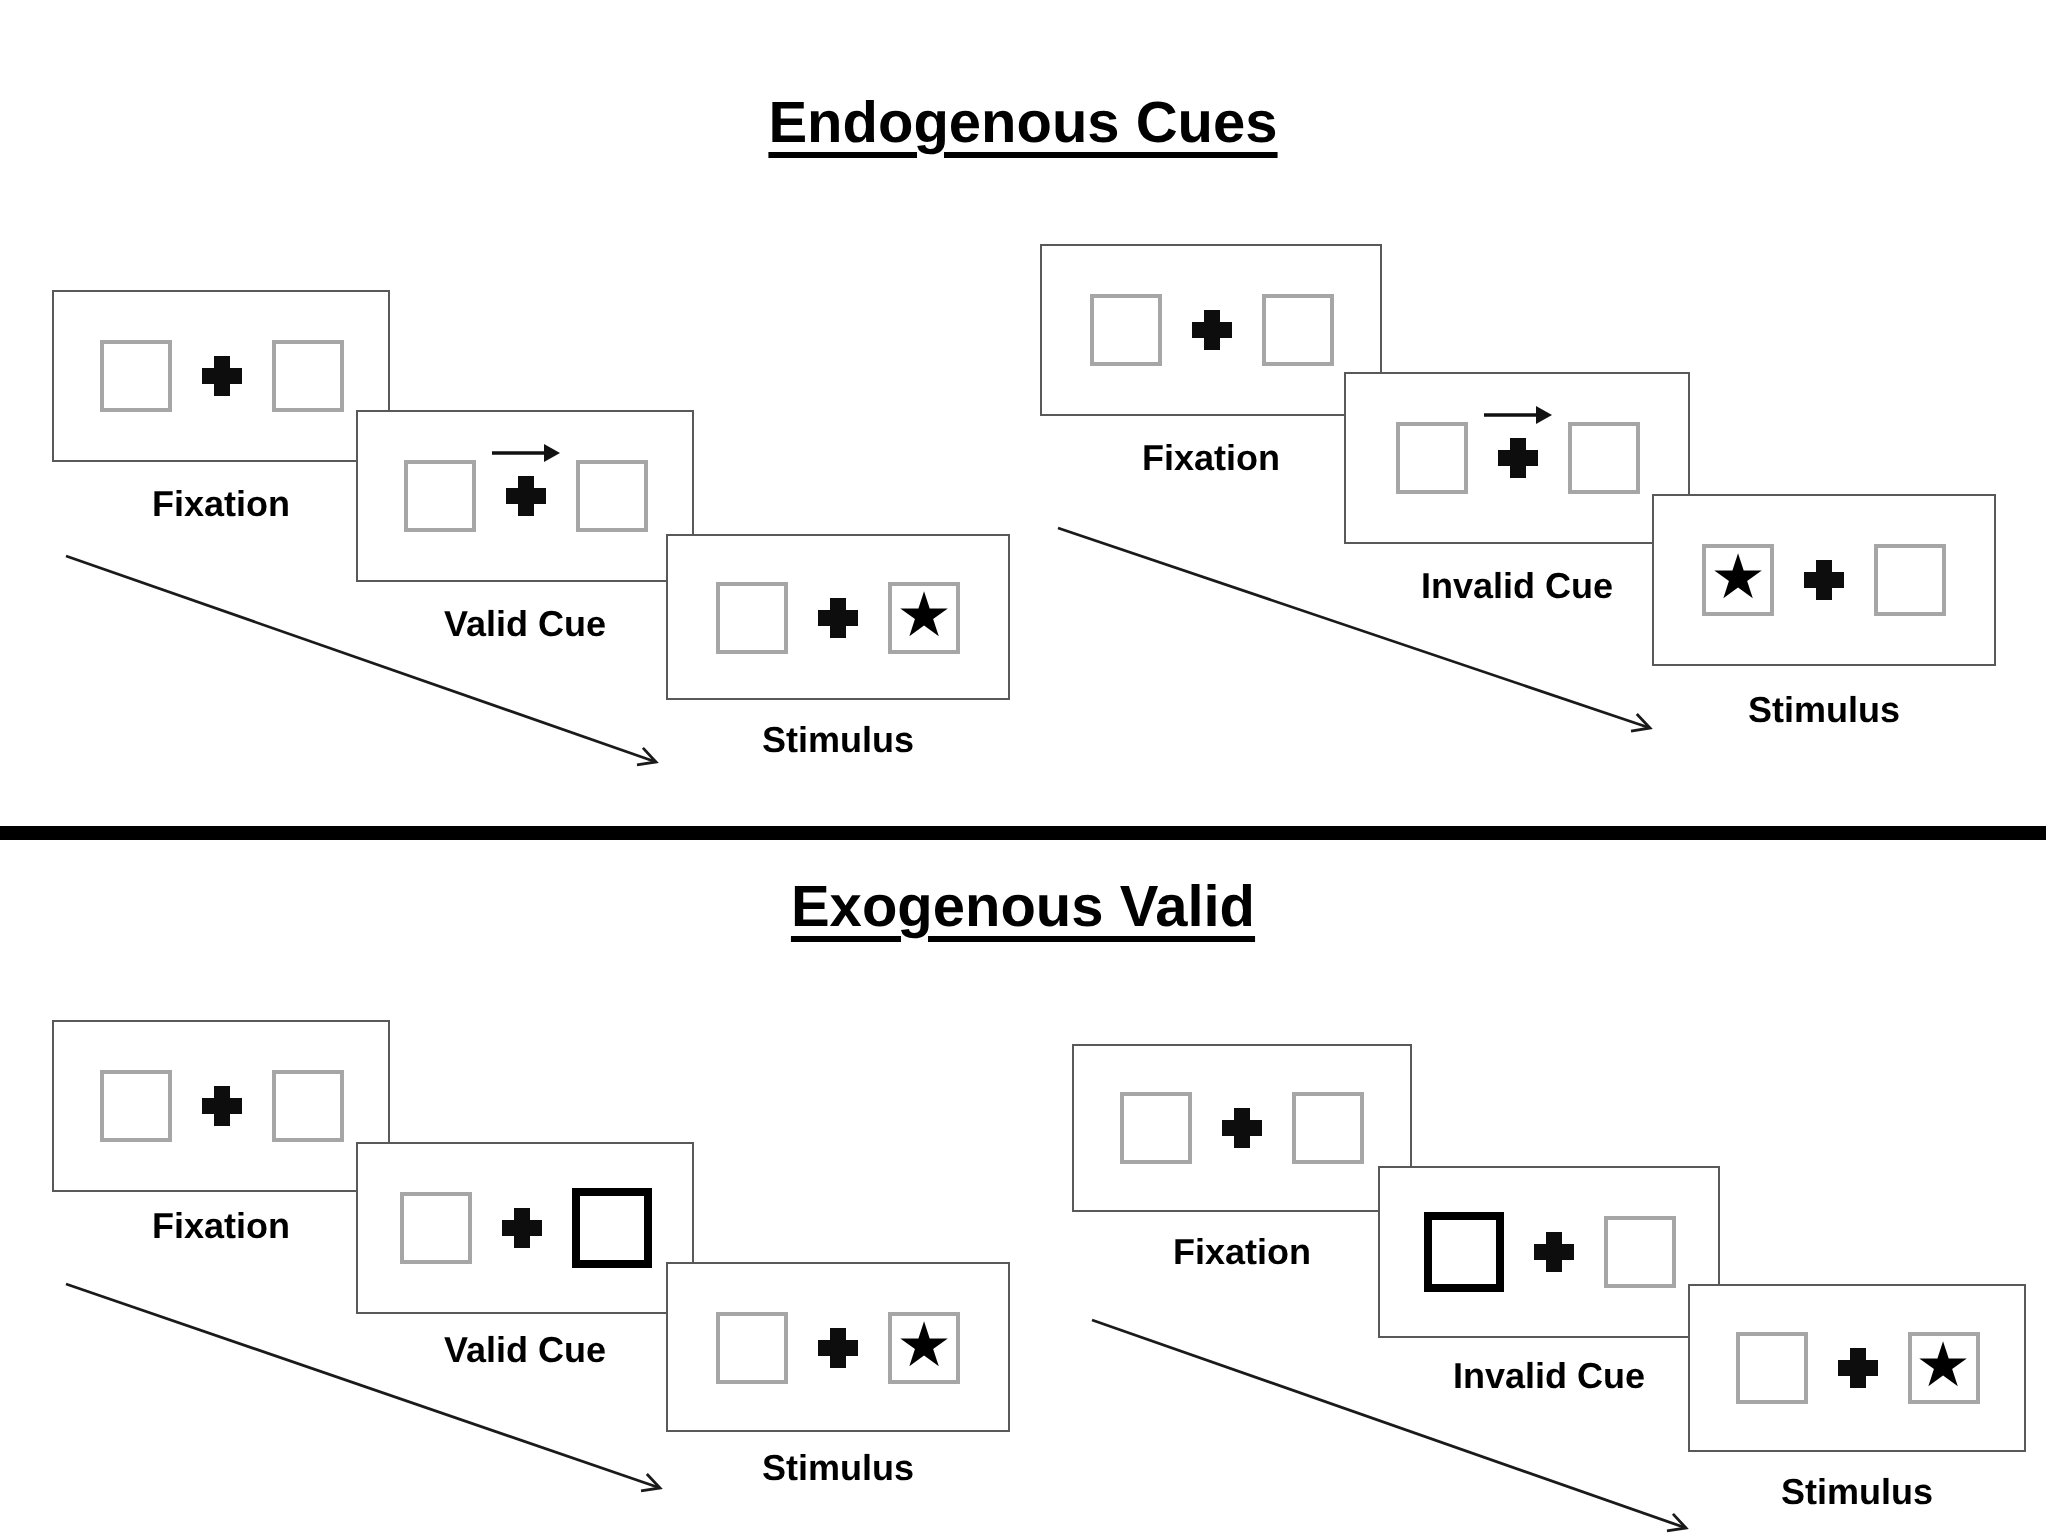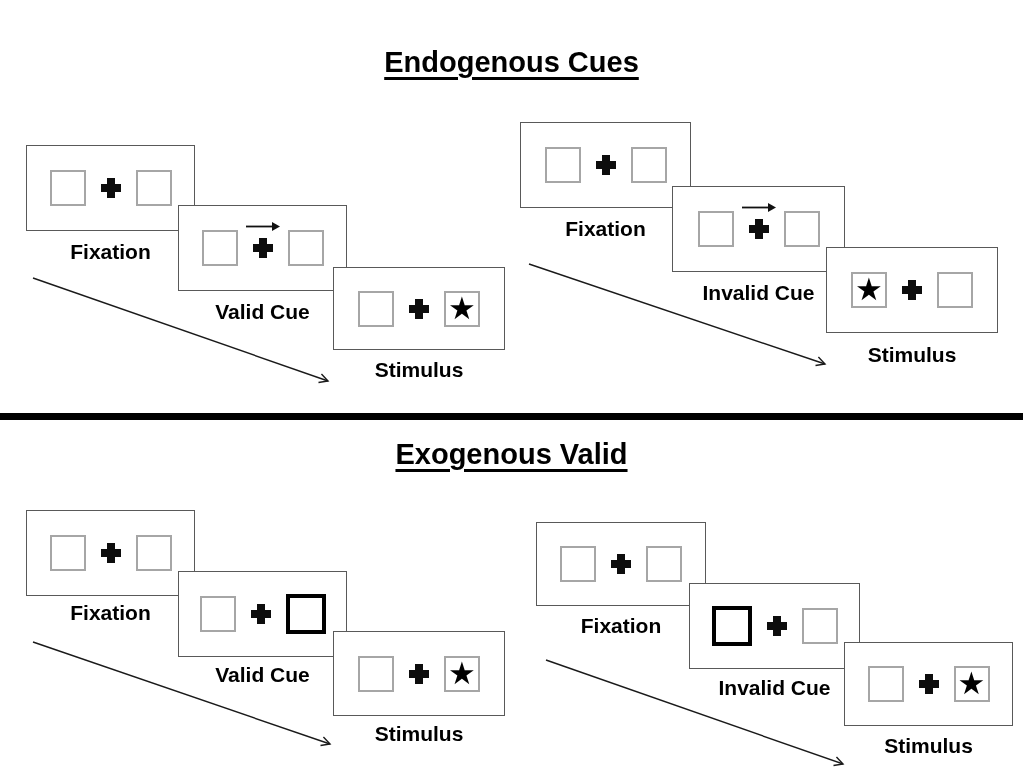--- a/index.html
+++ b/index.html
@@ -27,21 +27,21 @@
   .plus-wrap{position:relative;width:20px;height:20px;}
   .plus{position:absolute;left:0;top:0;width:20px;height:20px;}
   .plus::before{content:"";position:absolute;left:6px;top:0;width:8px;height:20px;background:#0d0d0d;}
   .plus::after{content:"";position:absolute;left:0;top:6px;width:20px;height:8px;background:#0d0d0d;}
   .cue-arrow{position:absolute;left:50%;transform:translateX(-50%);top:-18px;}
   .star{
     font-family:"DejaVu Sans",sans-serif;font-size:31px;line-height:30px;
     color:#000;display:block;margin-top:-2px;
   }
   .plabel{
-    position:absolute;text-align:center;font-size:21px;font-weight:bold;color:#000;
+    position:absolute;text-align:center;font-size:18px;font-weight:bold;color:#000;
     line-height:22px;
   }
   #arrow-layer{position:absolute;left:0;top:0;pointer-events:none;}
 </style>
 </head>
 <body>
 
 <div id="stage">
 
   <svg id="arrow-layer" width="1023" height="767">

